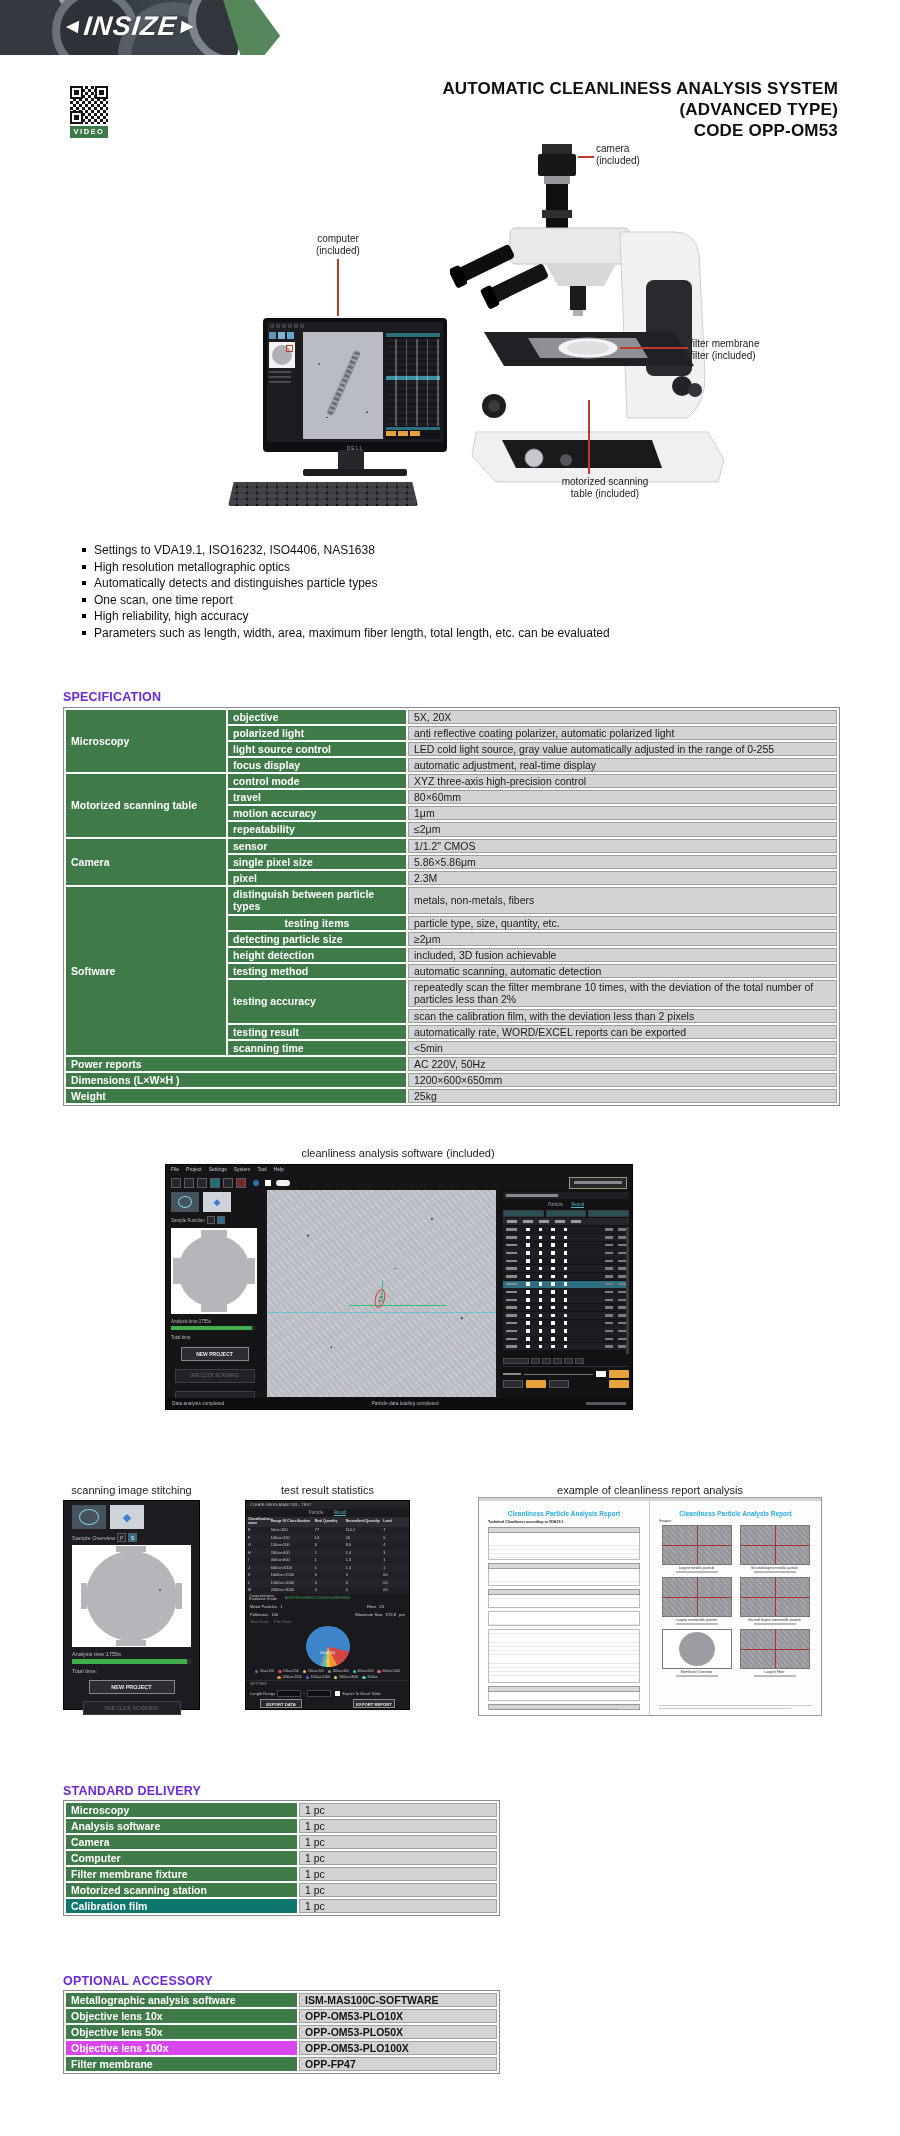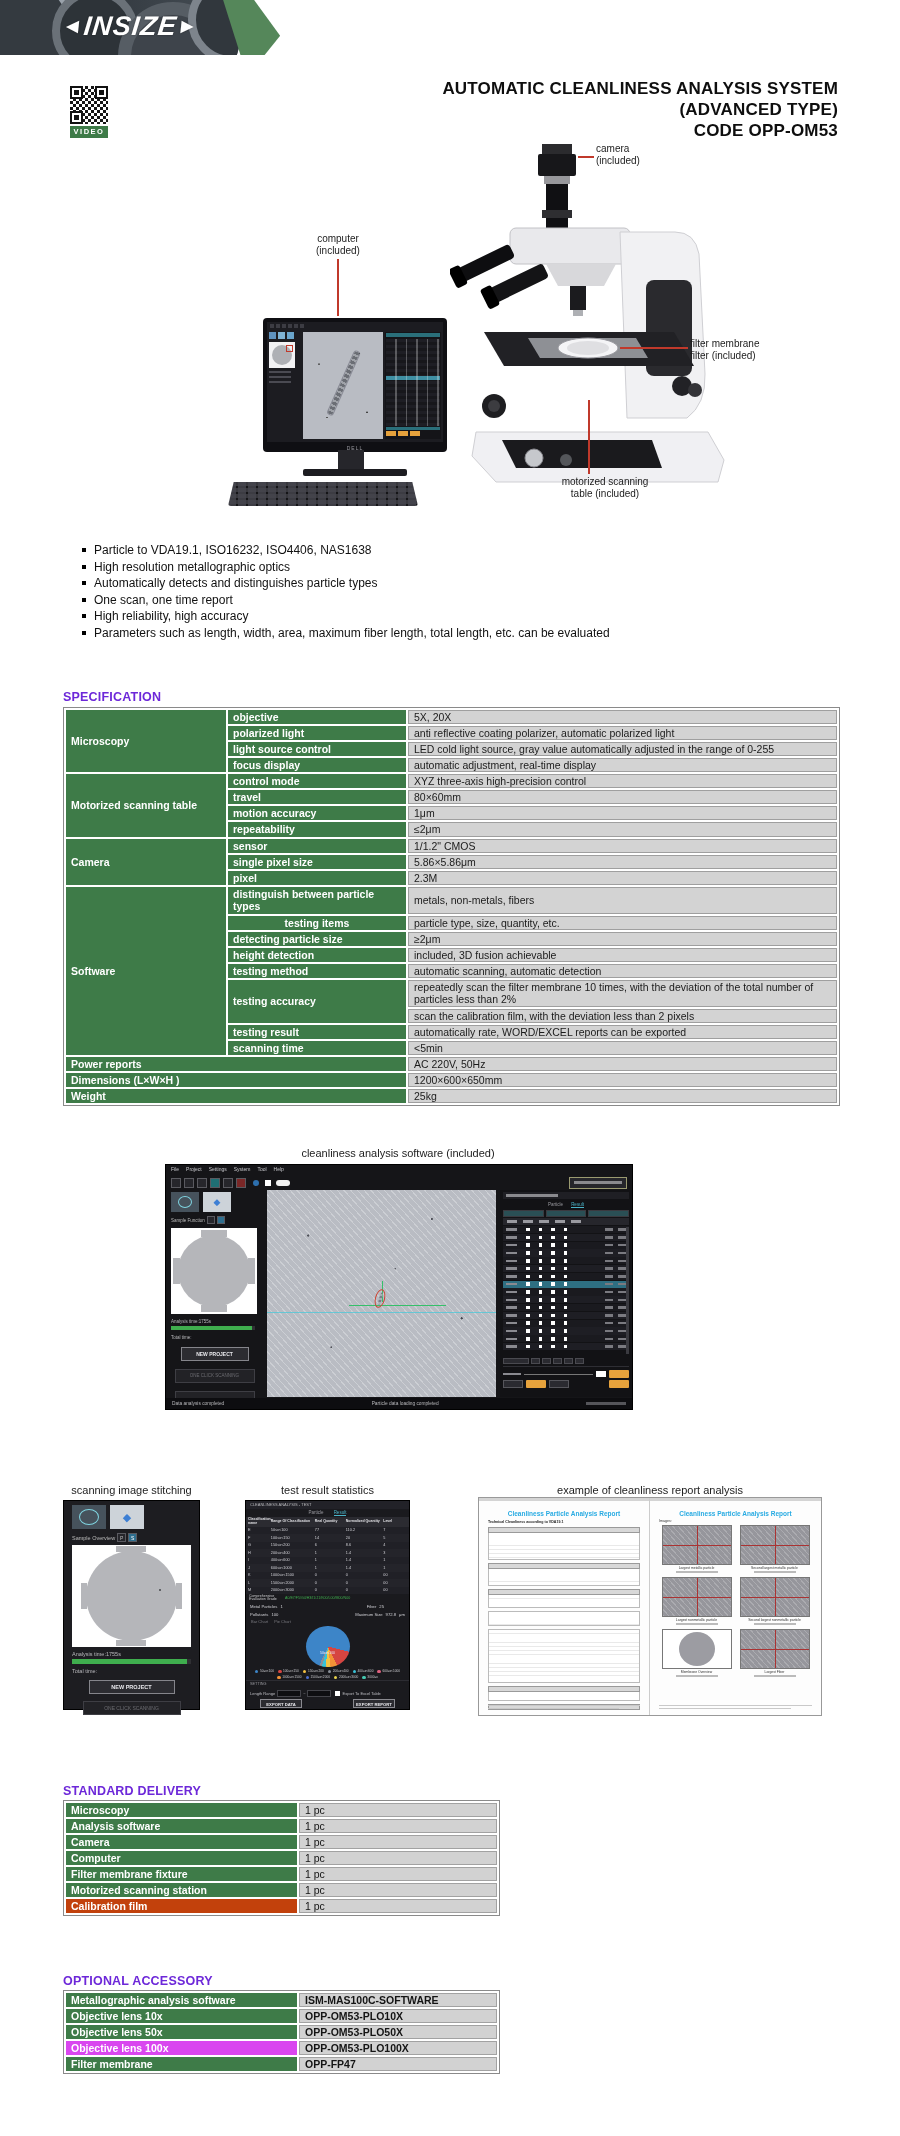--- a/index.html
+++ b/index.html
@@ -366,21 +366,21 @@
 
   <div class="callout center" style="left:545px;top:476px;width:120px;">
     <div>motorized scanning</div>
       <div>table (included)</div>
   </div>
   <div class="red-line" style="left:588px;top:400px;width:1.5px;height:74px;"></div>
 
   <div class="features">
     <div class="feat">
         <span class="bullet"></span>
-        <span>Particle to VDA19.1, ISO16232, ISO4406, NAS1638</span>
+        <span>Settings to VDA19.1, ISO16232, ISO4406, NAS1638</span>
       </div>
     <div class="feat">
         <span class="bullet"></span>
         <span>High resolution metallographic optics</span>
       </div>
     <div class="feat">
         <span class="bullet"></span>
         <span>Automatically detects and distinguishes particle types</span>
       </div>
     <div class="feat">
@@ -1026,21 +1026,21 @@
       </div>
       <div class="drow">
         <span style="background: rgb(62, 123, 72);">Filter membrane fixture</span>
         <span>1 pc</span>
       </div>
       <div class="drow">
         <span style="background: rgb(62, 123, 72);">Motorized scanning station</span>
         <span>1 pc</span>
       </div>
       <div class="drow">
-        <span style="background: #c2410c;">Calibration film</span>
+        <span style="background: #0f766e;">Calibration film</span>
         <span>1 pc</span>
       </div>
     </div>
 
   <div class="sec-h" style="left:63px;top:1974px;">OPTIONAL ACCESSORY</div>
   <div class="dtable otable" style="top:1990px;">
       <div class="drow">
         <span style="background: rgb(62, 123, 72);">Metallographic analysis software</span>
         <span>ISM-MAS100C-SOFTWARE</span>
       </div>

